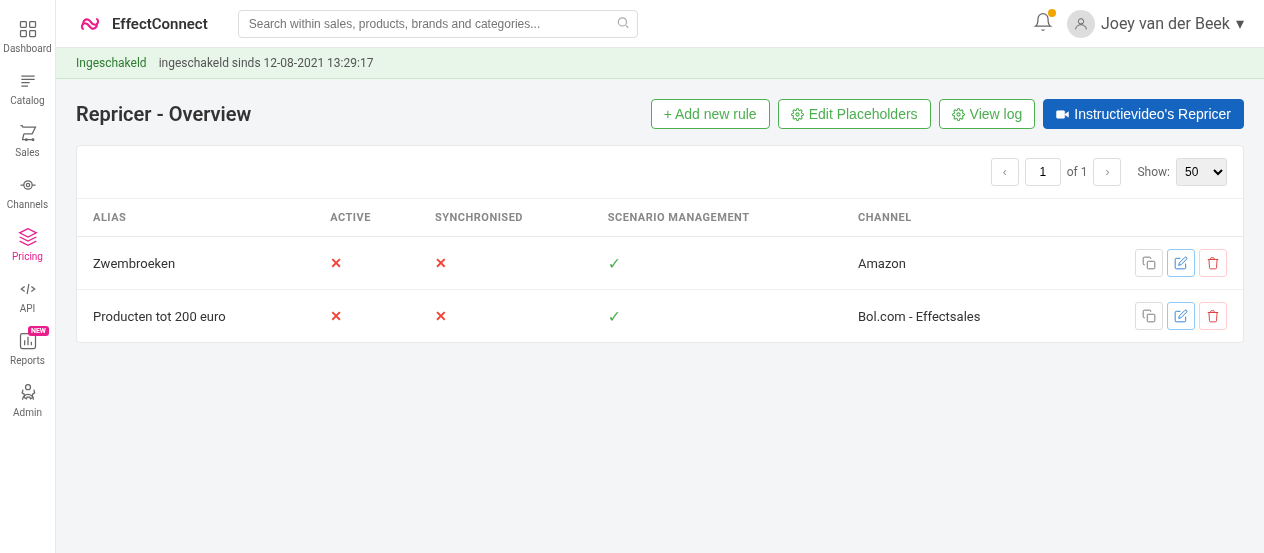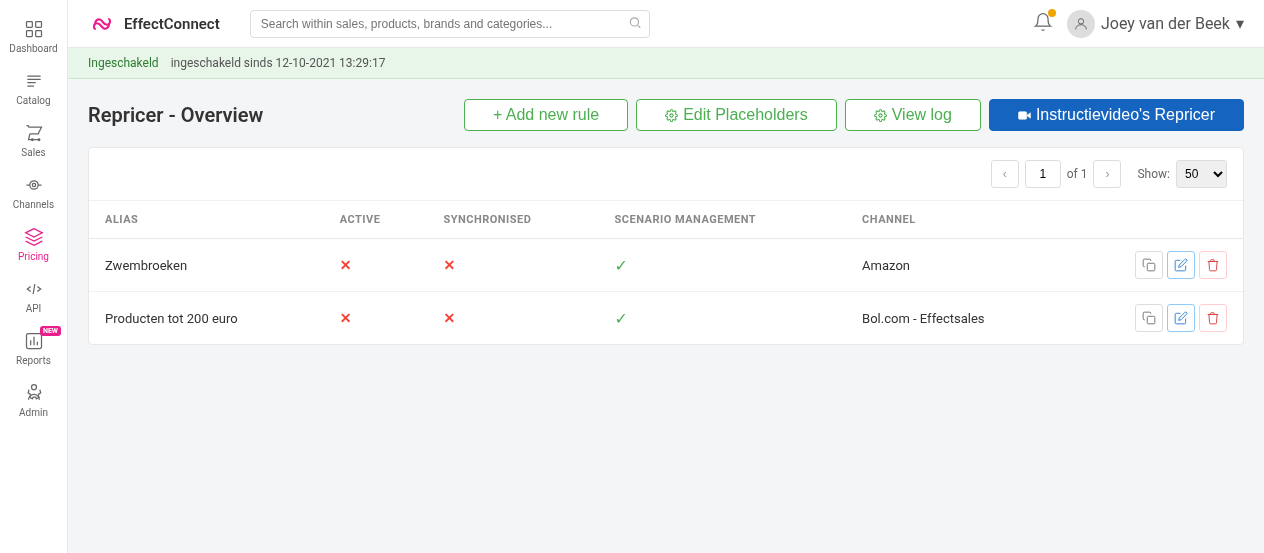--- a/index.html
+++ b/index.html
@@ -1,20 +1,20 @@
 <!DOCTYPE html>
 <html><head>
   <meta charset="utf-8">
   <style>
     * { box-sizing: border-box; margin: 0; padding: 0; }
     body { font-family: -apple-system, BlinkMacSystemFont, 'Segoe UI', Roboto, sans-serif; font-size: 13px; background: #f4f5f7; color: #333; display: flex; height: 553px; overflow: hidden; }
 
     
     .sidebar {
-      width: 68px;
+      width: 56px;
       background: #fff;
       border-right: 1px solid #e8e8e8;
       display: flex;
       flex-direction: column;
       align-items: center;
       padding-top: 8px;
       flex-shrink: 0;
       z-index: 10;
     }
     .sidebar-item {
@@ -169,23 +169,23 @@
       color: #333;
     }
     .header-buttons {
       display: flex;
       gap: 8px;
     }
     .btn {
       display: inline-flex;
       align-items: center;
       gap: 5px;
-      padding: 6px 28px;
+      padding: 6px 12px;
       border-radius: 4px;
-      font-size: 16px;
+      font-size: 14px;
       font-weight: 500;
       cursor: pointer;
       border: 1px solid;
     }
     .btn-green {
       background: #fff;
       color: #4caf50;
       border-color: #4caf50;
     }
     .btn-blue-video {
@@ -405,21 +405,21 @@
           </svg>
         </div>
         <span>Joey van der Beek</span>
         <span>▾</span>
       </div>
     </div>
   </div>
 
   <div class="status-bar">
     <span class="status-label">Ingeschakeld</span>
-    <span class="status-desc">ingeschakeld sinds 12-10-2021 13:29:17</span>
+    <span class="status-desc">ingeschakeld sinds 12-08-2021 13:29:17</span>
   </div>
 
   <div class="content">
 
     <div class="page-header">
       <h1 class="page-title">Repricer - Overview</h1>
       <div class="header-buttons">
         <button class="btn btn-green">+ Add new rule</button>
         <button class="btn btn-green">
           <svg width="13" height="13" viewBox="0 0 24 24" fill="none" stroke="currentColor" stroke-width="2">

